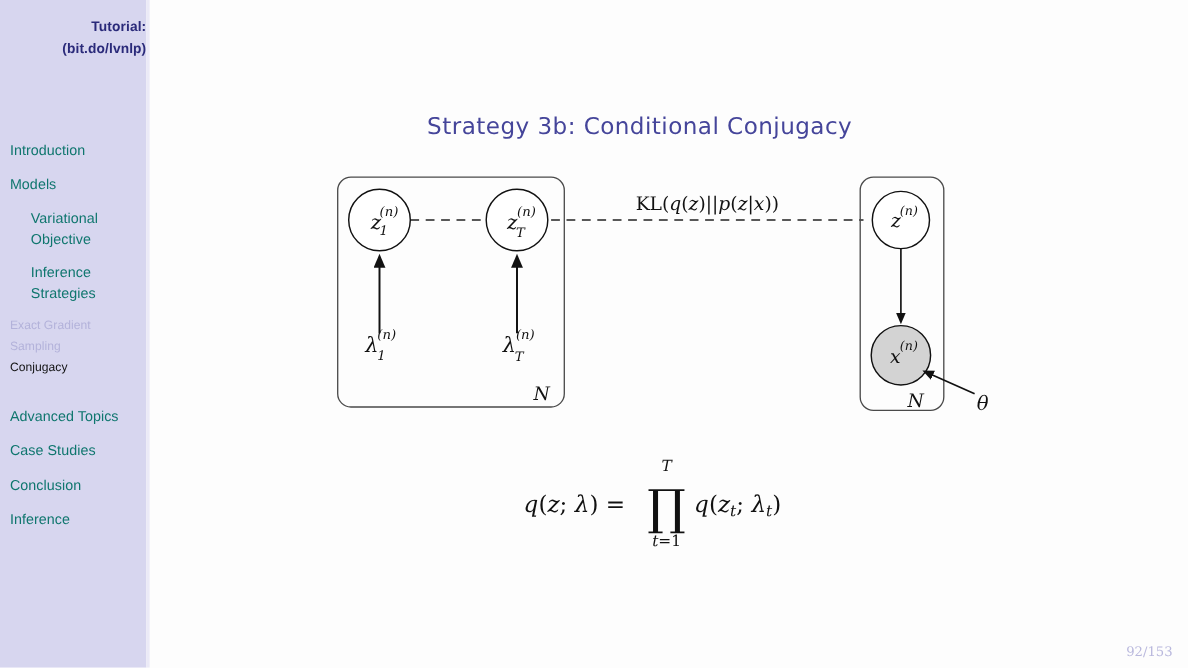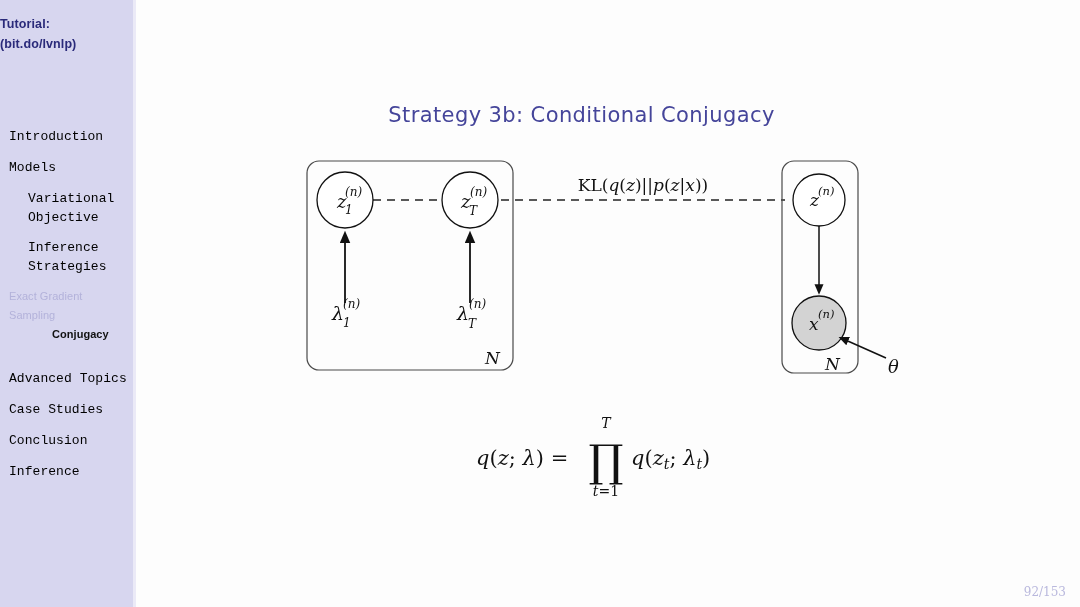--- a/index.html
+++ b/index.html
@@ -32,57 +32,55 @@
     top: 0;
     width: 3px;
     height: 607px;
     background: #ebeaf7;
   }
   #sidebar-header {
     position: absolute;
     left: 0;
     top: 14px;
     width: 133px;
-    text-align: left;
+    text-align: right;
     color: #2a2a7a;
     font-weight: bold;
     font-size: 12.5px;
     line-height: 20px;
     letter-spacing: 0.1px;
   }
   #sidebar-header div { white-space: nowrap; }
 
   .nav-list {
     position: absolute;
     left: 0;
     top: 128px;
     width: 133px;
   }
   .nav-section {
-    color: #000000;
+    color: #0f766e;
     font-size: 13px;
     line-height: 18.5px;
     padding: 0 0 0 9px;
     margin-bottom: 12.5px;
     letter-spacing: 0.05px;
-    font-family: Liberation Mono, monospace;
   }
   .nav-section.two-line { margin-bottom: 12px; padding-left: 28px; }
   .nav-sub {
     color: #b3b2da;
     font-size: 11px;
     line-height: 16px;
     padding-left: 9px;
     margin-bottom: 3px;
     letter-spacing: 0.05px;
   }
   .nav-sub.active {
     color: #111111;
-    font-weight: bold;
-    margin-left: 43px;
+    font-weight: normal;
   }
 
   
   #slide-title {
     position: absolute;
     left: 133px;
     top: 103px;
     width: 897px;
     text-align: center;
     color: #45459a;

